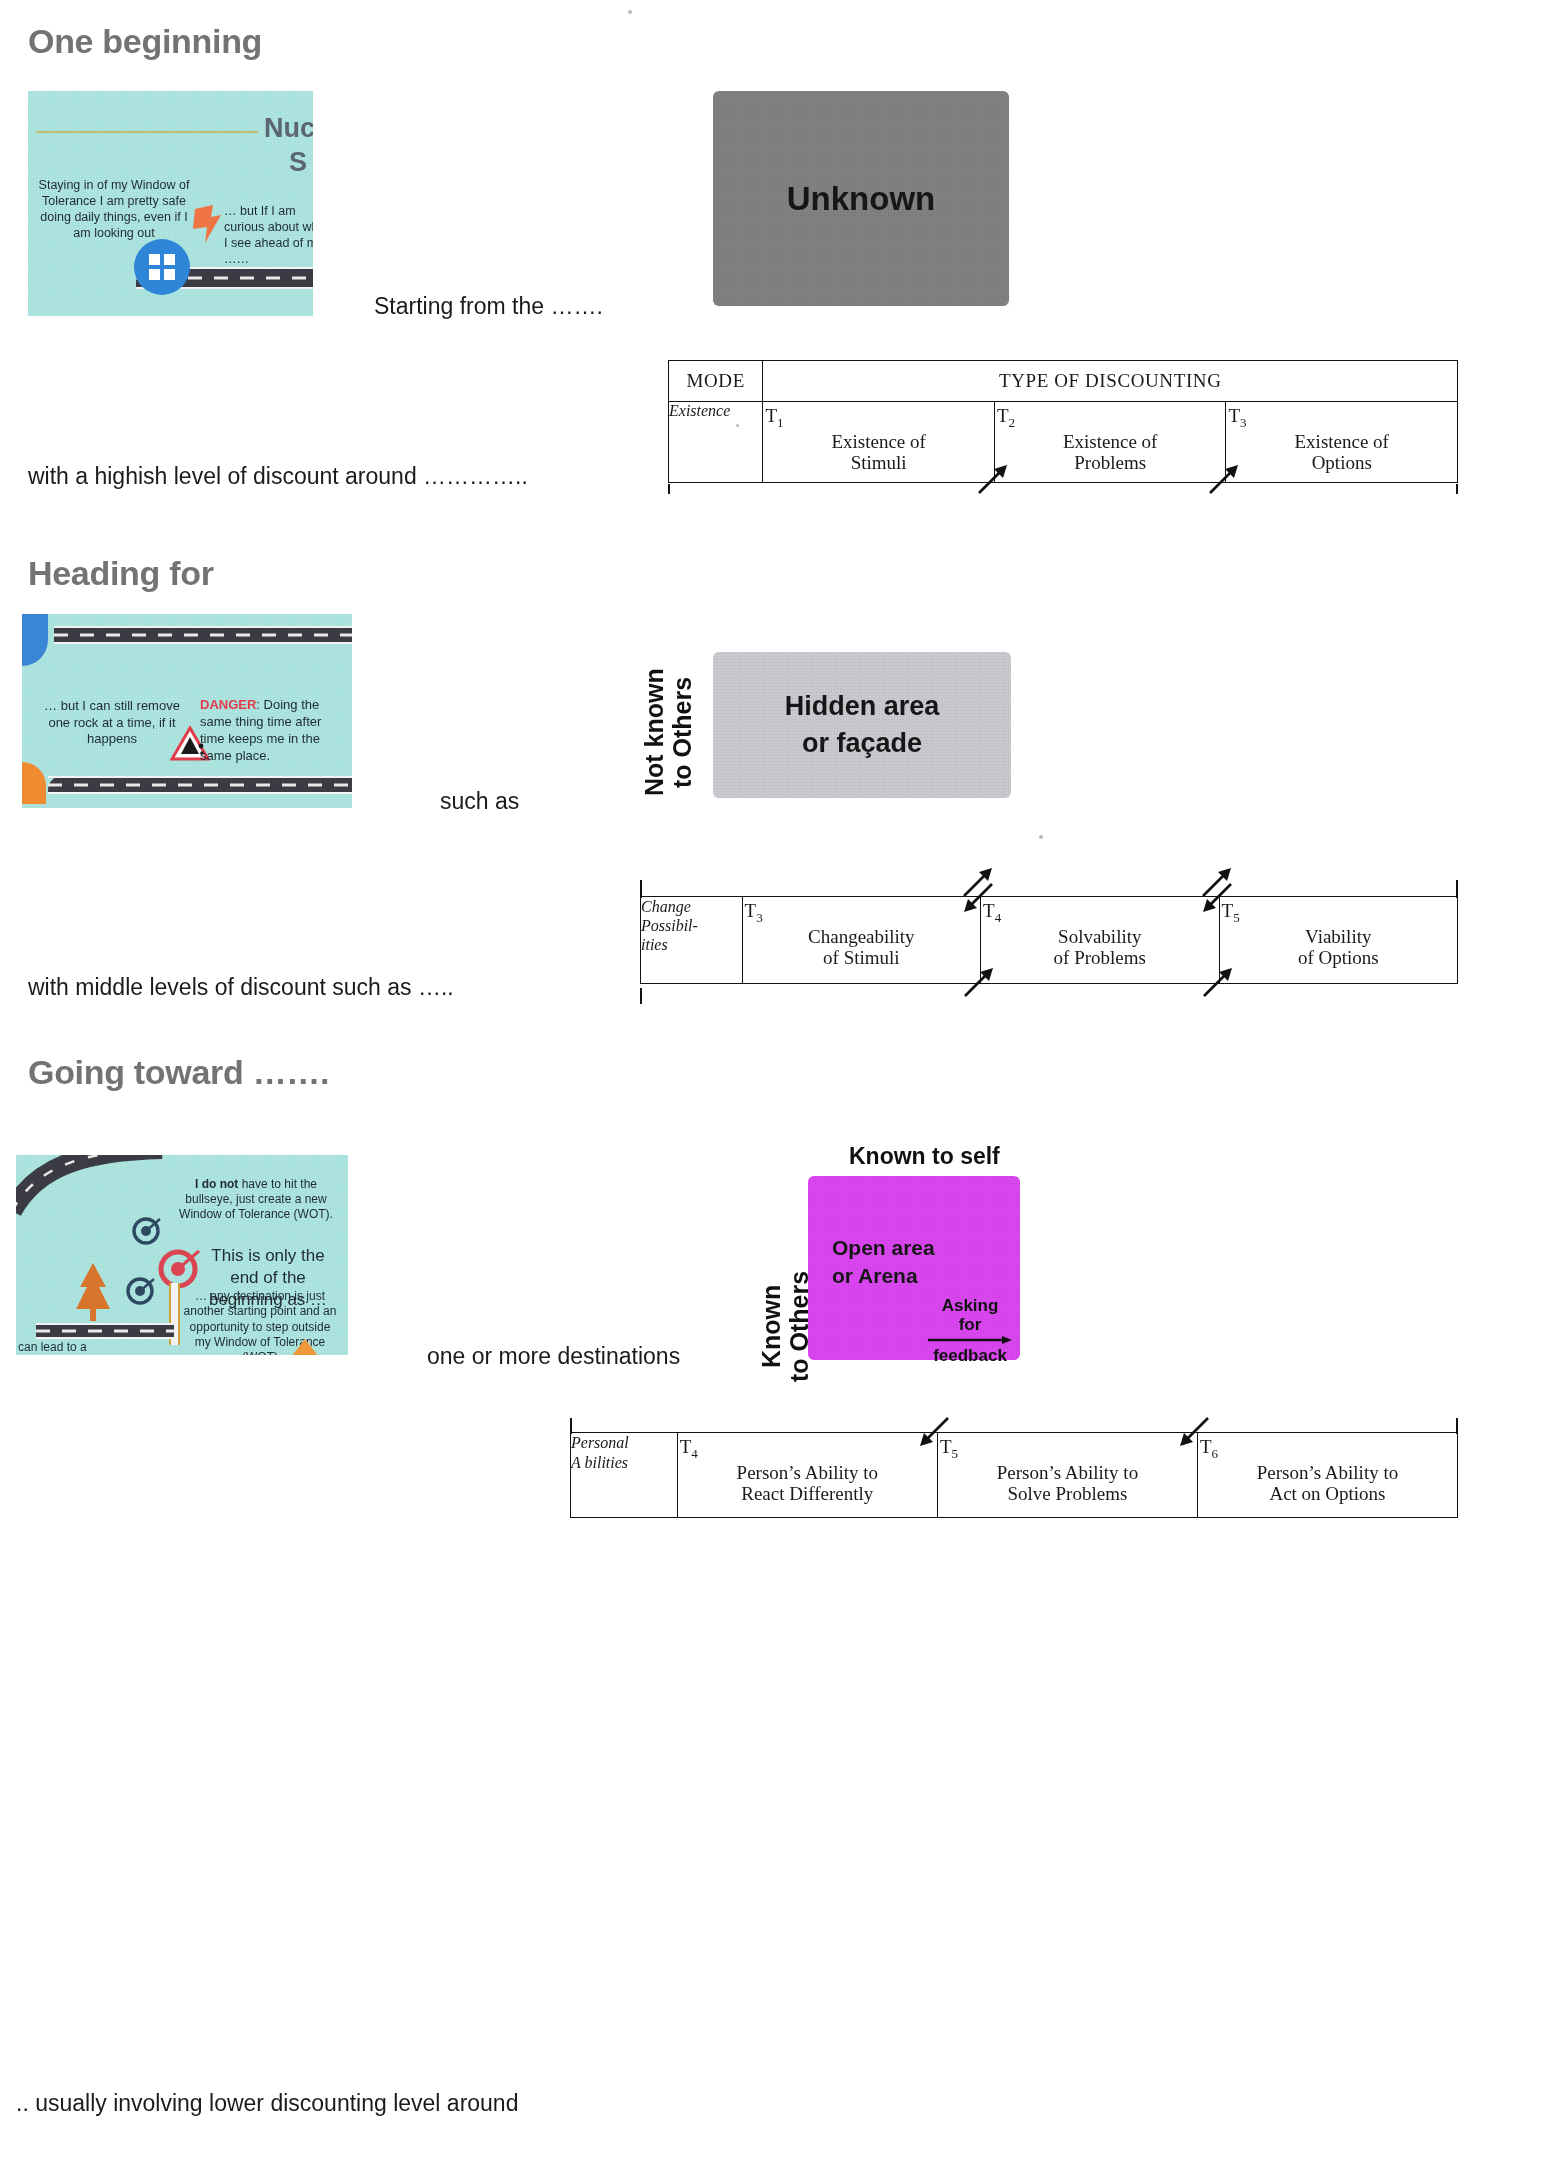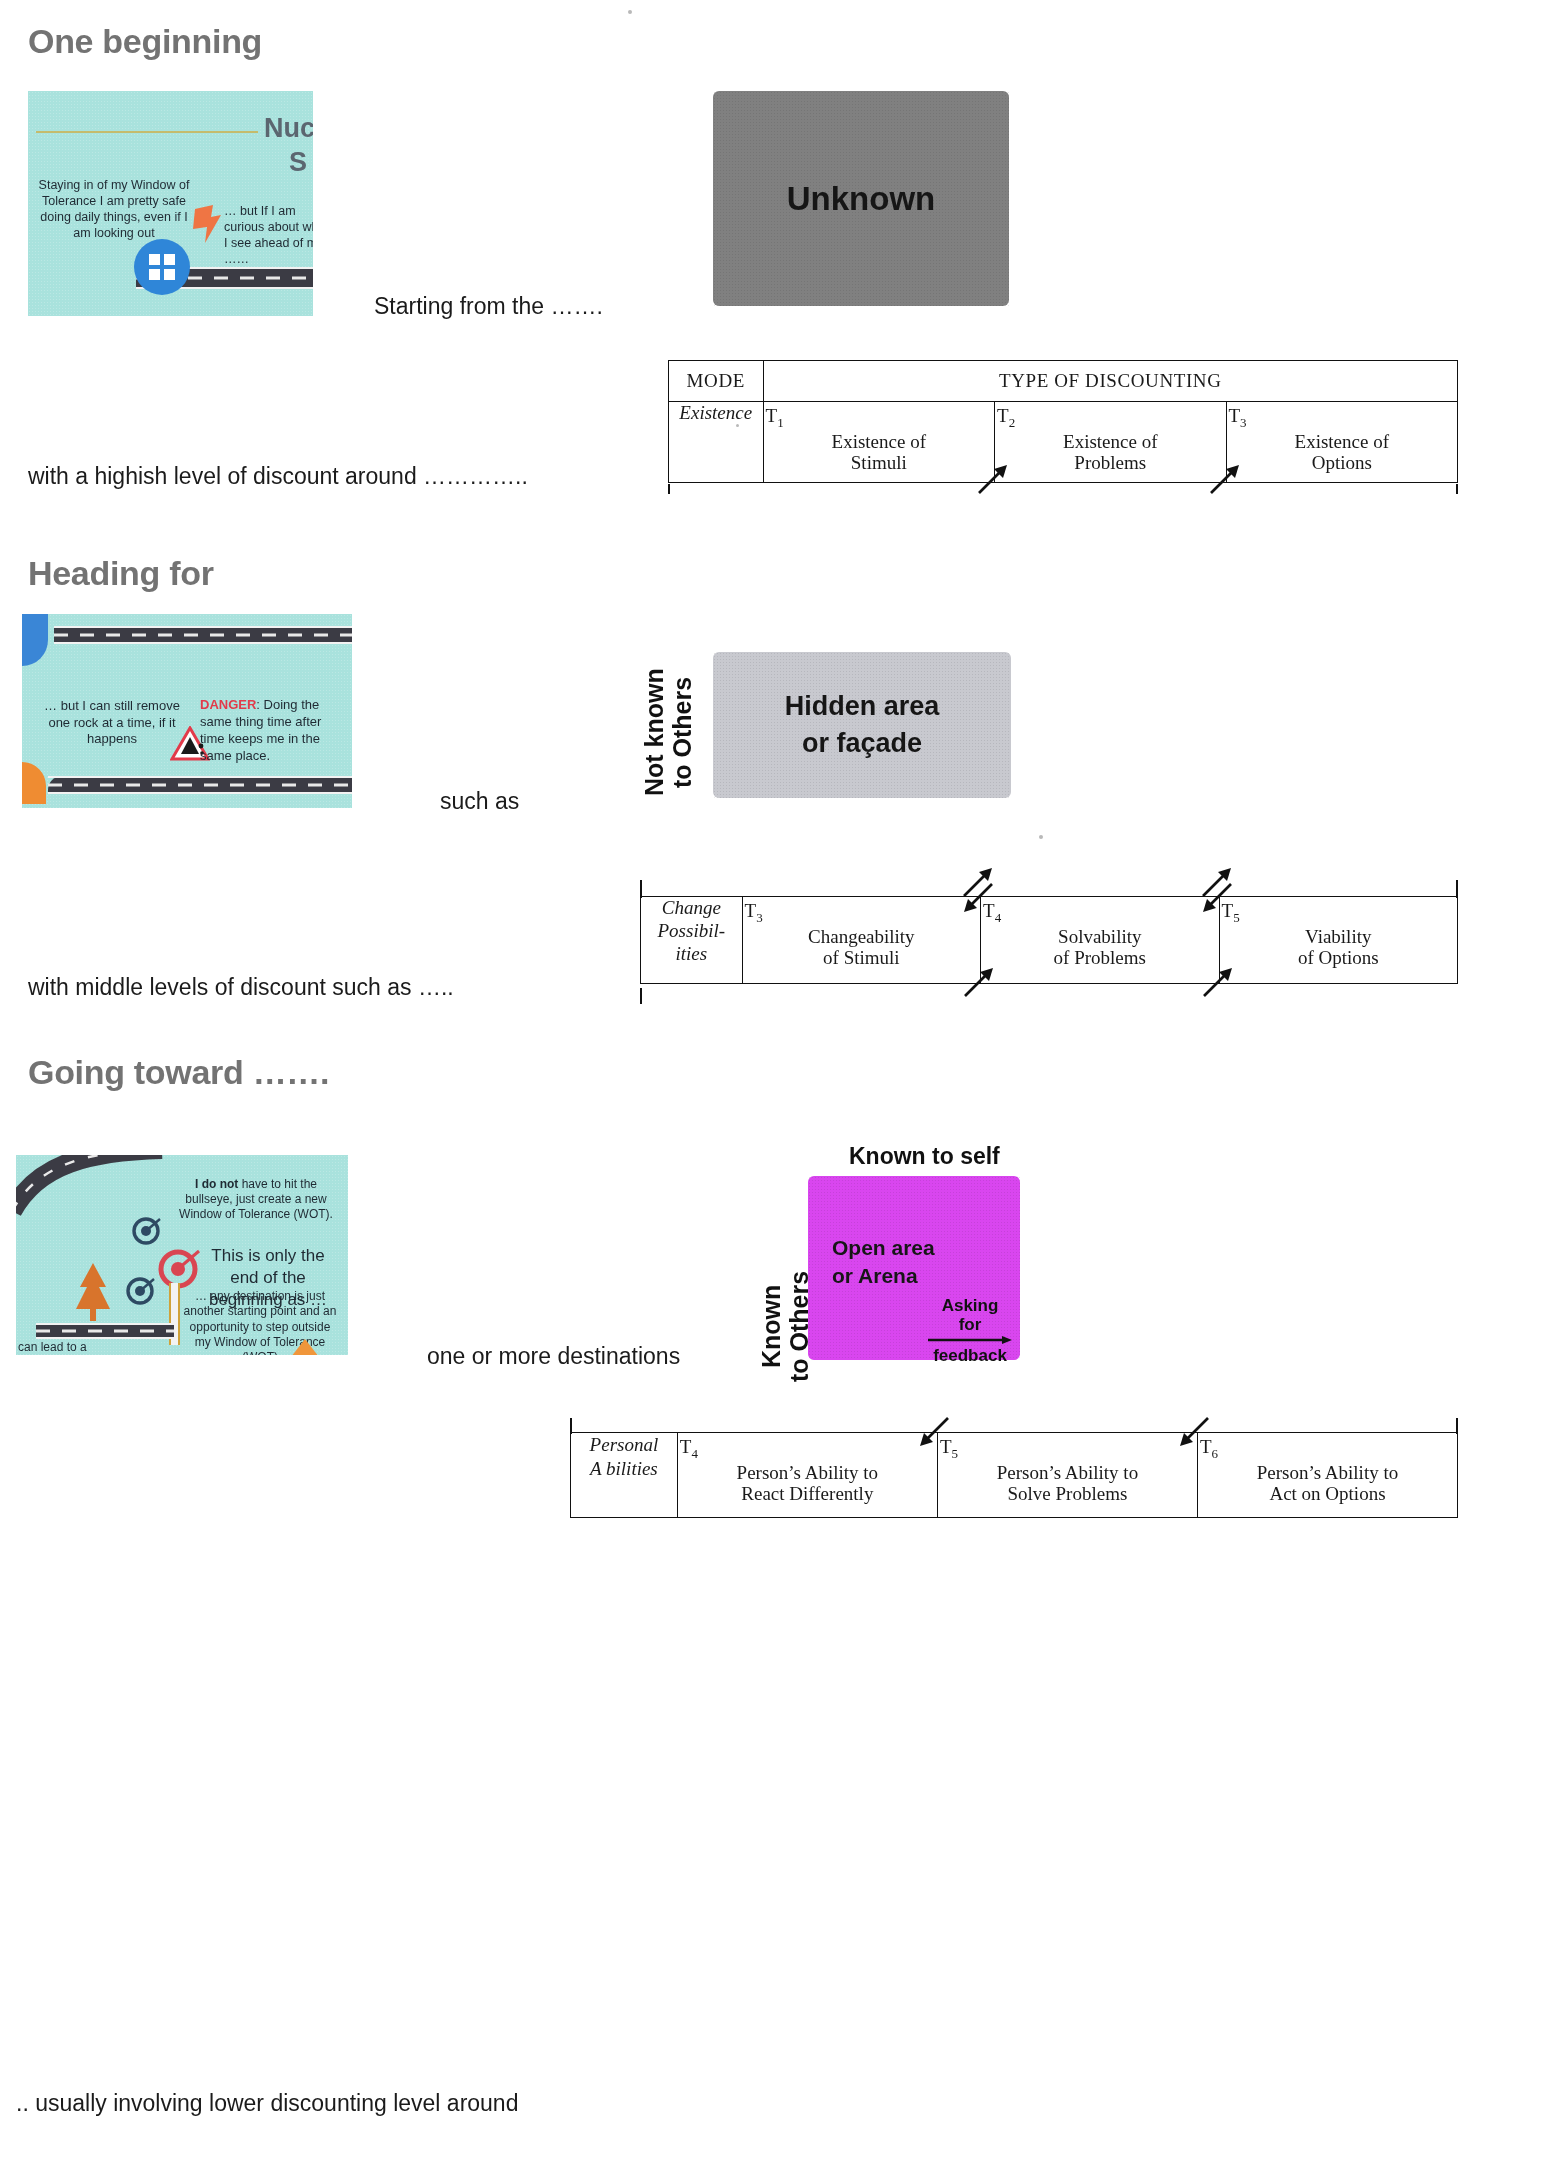--- a/index.html
+++ b/index.html
@@ -103,21 +103,21 @@
   }
   .tbl td{
     border:1.6px solid #111;vertical-align:top;padding:0;position:relative;
     background:#fff;
   }
   .tbl .hdr{
     text-align:center;font-size:19px;letter-spacing:.6px;padding:9px 4px 9px;
     vertical-align:middle;
   }
   .mode-cell{
-    text-align:center;font-style:italic;font-size:19px;vertical-align:middle;
+    font-style:italic;font-size:16px;vertical-align:middle;
     padding:4px 6px;
   }
   .t-cell{padding:4px 8px 10px;}
   .t-sup{font-size:19px;display:block;line-height:1;margin:4px 0 2px 2px;}
   .t-sup sub{font-size:13px;}
   .t-txt{display:block;text-align:center;font-size:19px;line-height:1.12;}
 
   
   .arw{position:absolute;width:34px;height:34px;pointer-events:none;}
 

